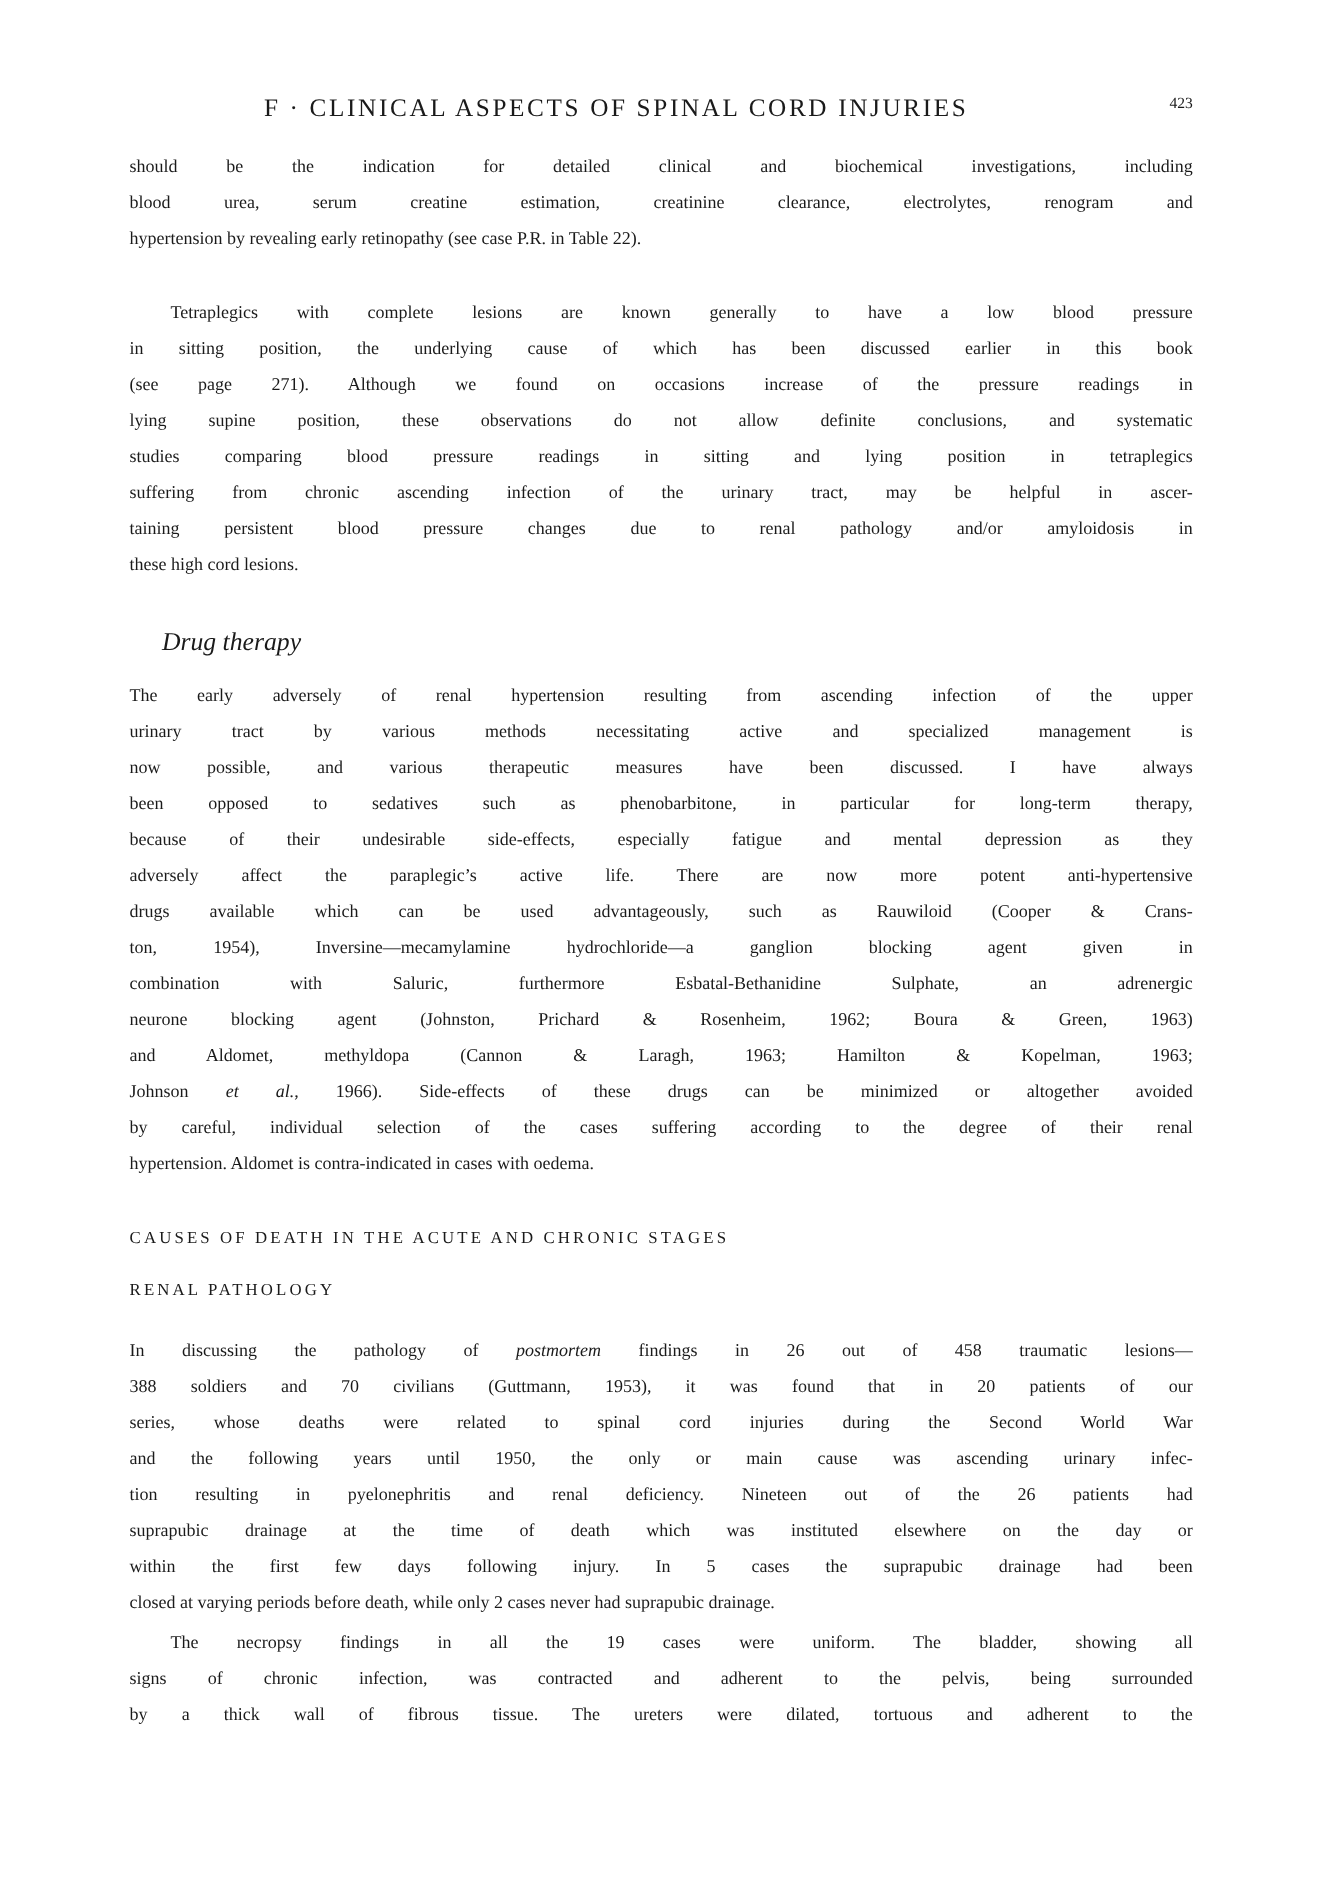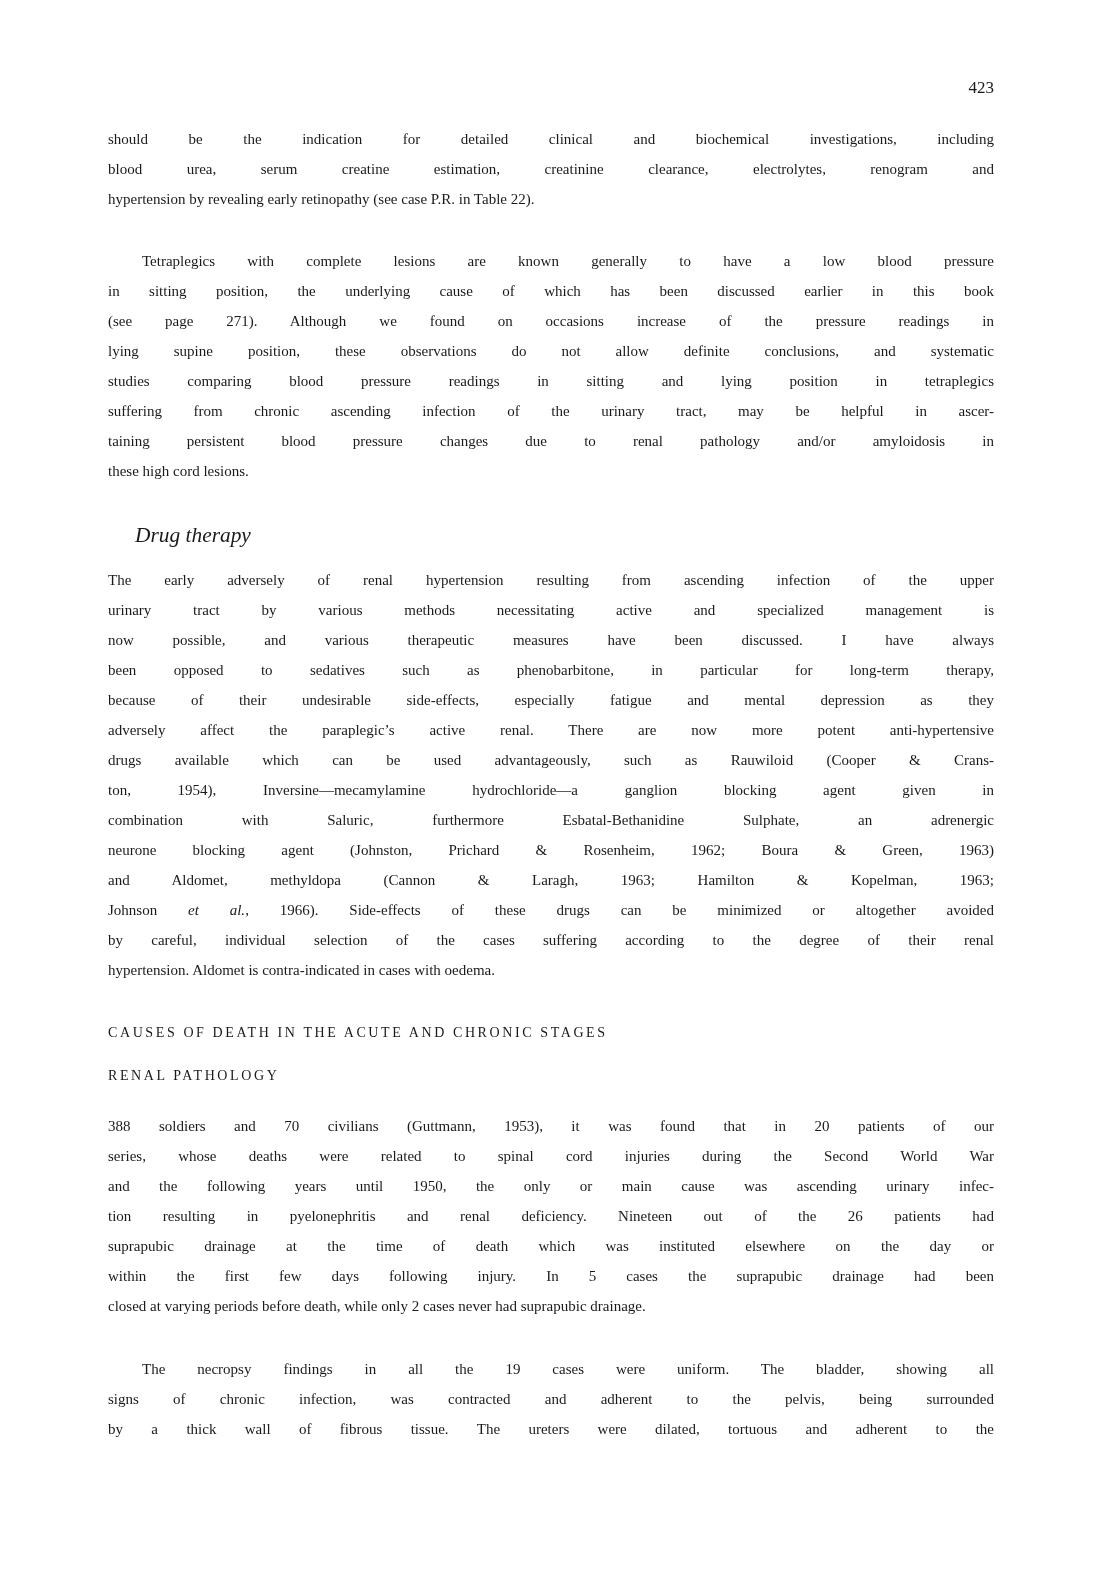--- a/index.html
+++ b/index.html
@@ -34,21 +34,21 @@
       position: absolute;
       left: 112px;
       top: 0;
       white-space: nowrap;
     }
     .running-head .folio {
       position: absolute;
       right: 0;
       top: 0;
       letter-spacing: 0;
-      font-size: 17px;
+      font-size: 13px;
     }
     .block {
       position: absolute;
       left: 0;
       width: 886px;
       font-size: 15px;
       line-height: 30px;
     }
     .line {
       display: block;
@@ -80,20 +80,21 @@
       white-space: nowrap;
     }
     em { font-style: italic; }
   </style>
 </head>
 <body>
 
 <div class="page">
 
   <div class="running-head">
+    <span class="title">F · CLINICAL ASPECTS OF SPINAL CORD INJURIES</span>
     <span class="folio">423</span>
   </div>
 
   <div class="block" style="top:124px;">
     <span class="line">should be the indication for detailed clinical and biochemical investigations, including</span>
     <span class="line">blood urea, serum creatine estimation, creatinine clearance, electrolytes, renogram and</span>
     <span class="line last">hypertension by revealing early retinopathy (see case P.R. in Table 22).</span>
   </div>
 
   <div class="block" style="top:246px;">
@@ -108,35 +109,36 @@
   </div>
 
   <div class="subhead">Drug therapy</div>
 
   <div class="block" style="top:565px;">
     <span class="line">The early adversely of renal hypertension resulting from ascending infection of the upper</span>
     <span class="line">urinary tract by various methods necessitating active and specialized management is</span>
     <span class="line">now possible, and various therapeutic measures have been discussed. I have always</span>
     <span class="line">been opposed to sedatives such as phenobarbitone, in particular for long-term therapy,</span>
     <span class="line">because of their undesirable side-effects, especially fatigue and mental depression as they</span>
-    <span class="line">adversely affect the paraplegic’s active renal. There are now more potent anti-hypertensive</span>
+    <span class="line">adversely affect the paraplegic’s active life. There are now more potent anti-hypertensive</span>
     <span class="line">drugs available which can be used advantageously, such as Rauwiloid (Cooper &amp; Crans-</span>
     <span class="line">ton, 1954), Inversine—mecamylamine hydrochloride—a ganglion blocking agent given in</span>
     <span class="line">combination with Saluric, furthermore Esbatal-Bethanidine Sulphate, an adrenergic</span>
     <span class="line">neurone blocking agent (Johnston, Prichard &amp; Rosenheim, 1962; Boura &amp; Green, 1963)</span>
     <span class="line">and Aldomet, methyldopa (Cannon &amp; Laragh, 1963; Hamilton &amp; Kopelman, 1963;</span>
     <span class="line"><span>Johnson </span><em>et al.</em><span>, 1966). Side-effects of these drugs can be minimized or altogether avoided</span></span>
     <span class="line">by careful, individual selection of the cases suffering according to the degree of their renal</span>
     <span class="line last">hypertension. Aldomet is contra-indicated in cases with oedema.</span>
   </div>
 
   <div class="section-head" style="top:1025px;">CAUSES OF DEATH IN THE ACUTE AND CHRONIC STAGES</div>
   <div class="section-head" style="top:1068px;">RENAL PATHOLOGY</div>
 
   <div class="block" style="top:1111px;">
+    <span class="line"><span>In discussing the pathology of </span><em>postmortem</em><span> findings in 26 out of 458 traumatic lesions—</span></span>
     <span class="line">388 soldiers and 70 civilians (Guttmann, 1953), it was found that in 20 patients of our</span>
     <span class="line">series, whose deaths were related to spinal cord injuries during the Second World War</span>
     <span class="line">and the following years until 1950, the only or main cause was ascending urinary infec-</span>
     <span class="line">tion resulting in pyelonephritis and renal deficiency. Nineteen out of the 26 patients had</span>
     <span class="line">suprapubic drainage at the time of death which was instituted elsewhere on the day or</span>
     <span class="line">within the first few days following injury. In 5 cases the suprapubic drainage had been</span>
     <span class="line last">closed at varying periods before death, while only 2 cases never had suprapubic drainage.</span>
   </div>
 
   <div class="block" style="top:1354px;">

